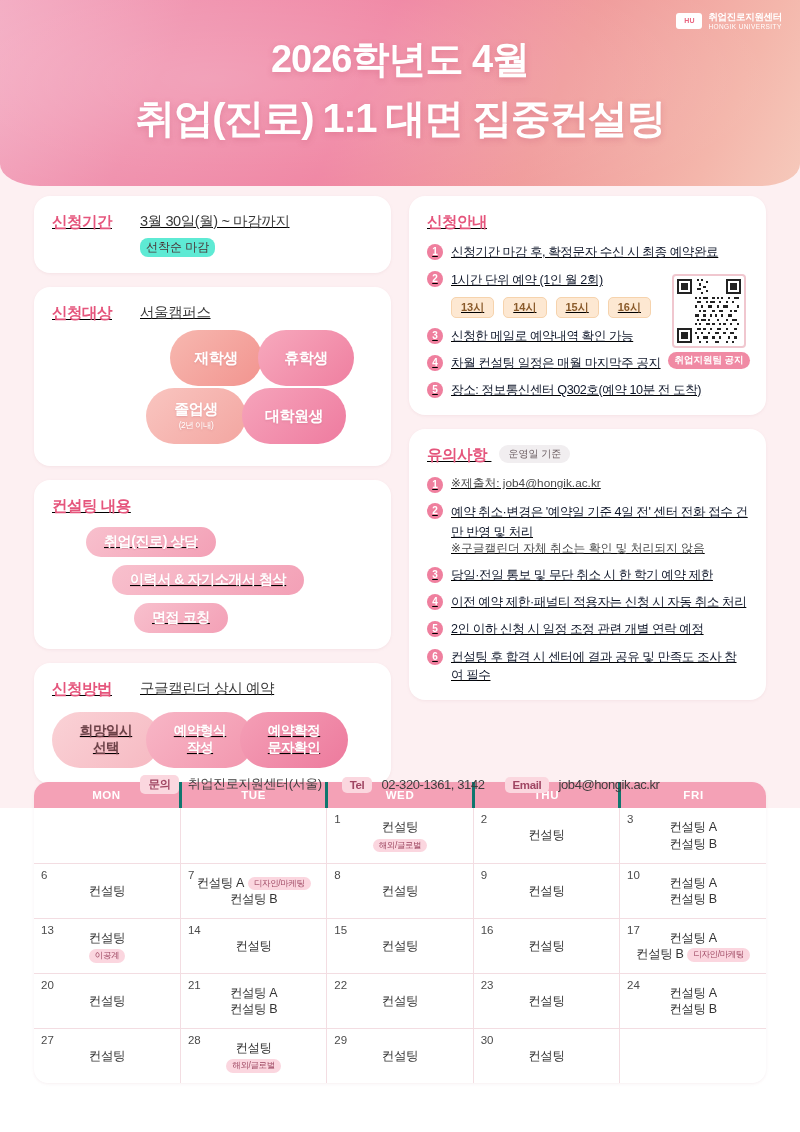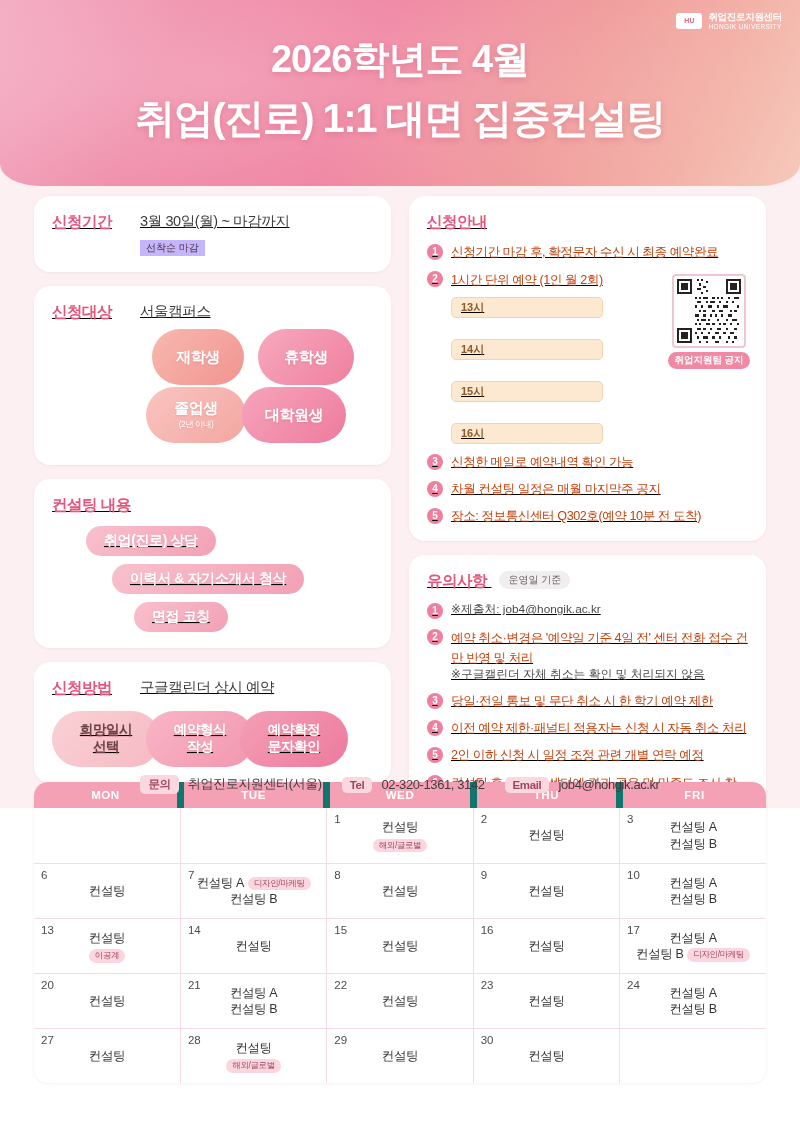--- a/index.html
+++ b/index.html
@@ -75,43 +75,43 @@
   }
   .sect-head {
     color: #e5557c; font-weight: bold; font-size: 15.5px;
     letter-spacing: -.5px;
   }
   .row { display: flex; align-items: flex-start; gap: 14px; }
   .row .sect-head { flex: none; width: 74px; }
   .val { font-size: 14.5px; color: #3a3a3a; letter-spacing: -.4px; }
   .pill-hl {
     display: inline-block;
-    background: #c4b5fd; color: #4a3336;
-    padding: 1px 6px; border-radius: 0;
-    font-size: 10px;
+    background: #5eead4; color: #4a3336;
+    padding: 1px 6px; border-radius: 8px;
+    font-size: 12px;
   }
   .mt6 { margin-top: 6px; }
 
   
   .bubbles {
     position: relative;
     margin-top: 8px; margin-left: 6px;
     width: 255px; height: 120px;
   }
   .bub {
     position: absolute;
     border-radius: 999px;
     display: flex; flex-direction: column;
     align-items: center; justify-content: center;
     color: #ffffff; font-weight: bold;
     font-size: 15px; letter-spacing: -.5px;
     text-shadow: 0 1px 2px rgba(180,90,110,.25);
   }
   .bub small { font-size: 8.5px; font-weight: normal; margin-top: 1px; }
-  .bub.b1 { left: 6px;  top: 0;   width: 92px;  height: 56px; background: linear-gradient(135deg,#f7b8b0,#f2948f); }
+  .bub.b1 { left: 24px;  top: 0;   width: 92px;  height: 56px; background: linear-gradient(135deg,#f7b8b0,#f2948f); }
   .bub.b2 { left: 112px;top: 0;   width: 96px;  height: 56px; background: linear-gradient(135deg,#f7a9bd,#ef7fa0); }
   .bub.b3 { left: 0px;  top: 58px;width: 100px; height: 56px; background: linear-gradient(135deg,#f9c5c0,#f3a6a1); }
   .bub.b4 { left: 96px;top: 58px;width: 104px; height: 56px; background: linear-gradient(135deg,#f6a4bb,#ee7b9f); }
 
   
   .tag-col { margin-top: 10px; display:flex; flex-direction:column; gap: 8px; align-items:flex-start; margin-left: 34px;}
   .tag {
     display:inline-block;
     background: linear-gradient(135deg,#f8c0cd,#f3a0b6);
     color: #ffffff; font-weight: bold;
@@ -137,23 +137,23 @@
 
   
   .nlist { margin-top: 10px; display:flex; flex-direction:column; gap: 9px; }
   .nitem { display:flex; gap: 8px; align-items:flex-start; }
   .num {
     flex:none; width: 16px; height: 16px; border-radius: 999px;
     background: #ef7f9e; color:#fff;
     font-size: 10px; line-height: 16px; text-align:center; font-weight:bold;
     margin-top: 1px;
   }
-  .ntext { font-size: 12.6px; color: #c2410c; letter-spacing: -.45px; line-height: 1.45; }
+  .ntext { font-size: 12.6px; color: #0f172a; letter-spacing: -.45px; line-height: 1.45; }
   .sub { display:block; font-size: 11.8px; color: #4a4a4a; }
-  .time-tags { display:flex; gap: 21px; margin-top: 7px; flex-direction: column; }
+  .time-tags { display:flex; gap: 9px; margin-top: 7px; }
   .ttag {
     background: #fde8d2; color: #8a5a2a; border: 1px solid #f6d3ad;
     border-radius: 5px; font-size: 11px; font-weight: bold;
     padding: 2px 9px;
   }
   
   .qr-box { position:absolute; right: 16px; top: 78px; width: 82px; text-align:center; }
   .qr {
     width: 74px; height: 74px; margin: 0 auto;
     background: #ffffff; border: 2px solid #f0c7cf; border-radius: 4px;
@@ -176,21 +176,21 @@
   .cal {
     position: absolute; left: 34px; top: 782px;
     width: 732px;
     background:#fff; border-radius: 14px; overflow:hidden;
     box-shadow: 0 1px 3px rgba(200,150,160,.14);
   }
   table.calendar { width: 100%; border-collapse: collapse; table-layout: fixed; }
   table.calendar thead th {
     background: #f4a1b6; color:#fff; font-size: 11.5px; font-weight: bold;
     height: 26px; letter-spacing: .6px;
-    border-right: 7px solid #0f766e;
+    border-right: 3px solid #0f766e;
   }
   table.calendar thead th:last-child { border-right: none; }
   table.calendar td {
     height: 55px; vertical-align: top;
     border-right: 1px solid #f3dde2; border-bottom: 1px solid #f3dde2;
     padding: 5px 6px 4px 6px;
     position: relative;
   }
   table.calendar td:last-child { border-right: none; }
   table.calendar tr:last-child td { border-bottom: none; }

